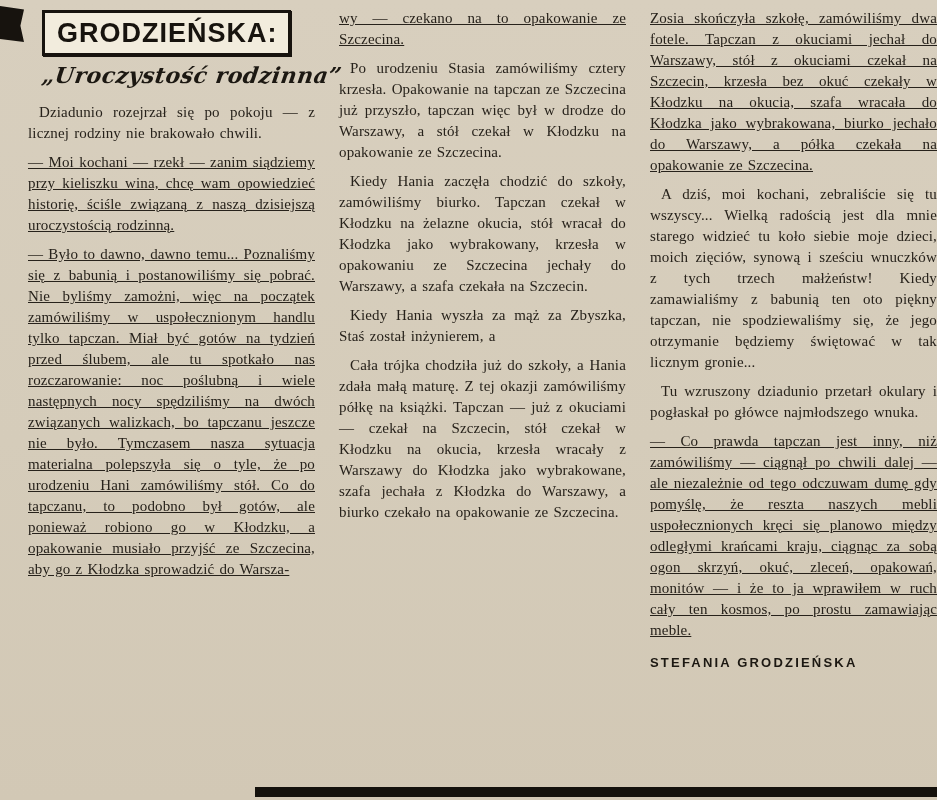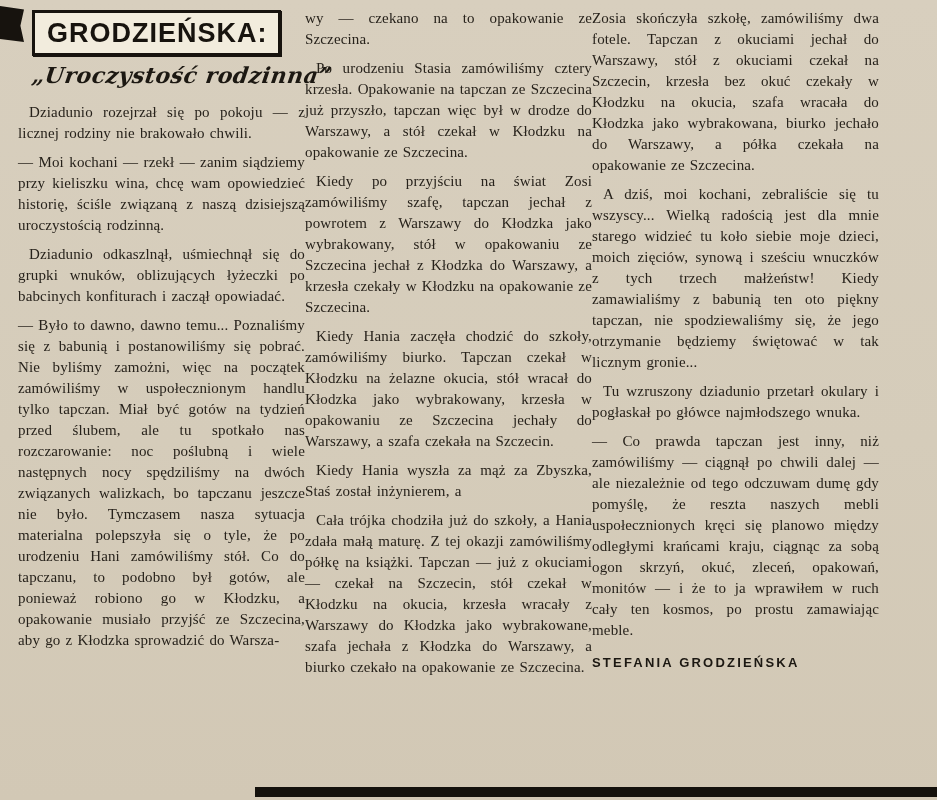--- a/index.html
+++ b/index.html
@@ -10,21 +10,22 @@
   }
   .page {
     position:relative;
     width:937px; height:800px;
     background:linear-gradient(180deg,#d8cfbe 0%, #d5ccba 55%, #d2c8b5 100%);
     overflow:hidden;
     color:#26211a;
   }
   .columns {
     display:flex;
-    padding:8px 16px 0 18px;
+    gap:24px;
+    padding:8px 16px 0 28px;
   }
   .col { width:287px; flex:0 0 287px; }
 
   
   .ink-mark {
     position:absolute; left:0; top:6px;
     width:24px; height:36px;
     background:#17130e;
     clip-path:polygon(0 0, 100% 10%, 85% 55%, 100% 100%, 0 92%);
   }
@@ -62,21 +63,21 @@
   p.body-par {
     font-size:15px;
     line-height:21px;
     text-align:justify;
     letter-spacing:0.15px;
     word-spacing:1.2px;
     color:#27221b;
     margin-bottom:8px;
     text-indent:11px;
   }
-  p.body-par.flush { text-indent:0; }
+  p.body-par.flush { text-indent:0;text-decoration:underline; }
 
   .signature {
     margin-top:14px;
     font-family:"Liberation Sans", sans-serif;
     font-weight:700;
     font-size:13px;
     letter-spacing:2.2px;
     color:#1c1812;
     white-space:nowrap;
   }
@@ -99,28 +100,26 @@
 
     <div class="col">
       <div class="header-block">
         <div class="name-box">
           <span class="name">GRODZIEŃSKA:</span>
         </div>
         <div class="script-title">„Uroczystość rodzinna”</div>
       </div>
       <p class="body-par">Dziadunio rozejrzał się po pokoju — z licznej rodziny nie brakowało chwili.</p>
       <p class="body-par flush">— Moi kochani — rzekł — zanim siądziemy przy kieliszku wina, chcę wam opowiedzieć historię, ściśle związaną z naszą dzisiejszą uroczystością rodzinną.</p>
-      <p class="body-par">Dziadunio odkaszlnął, uśmiechnął się do grupki wnuków, oblizujących łyżeczki po babcinych konfiturach i zaczął opowiadać.</p>
       <p class="body-par flush">— Było to dawno, dawno temu... Poznaliśmy się z babunią i postanowiliśmy się pobrać. Nie byliśmy zamożni, więc na początek zamówiliśmy w uspołecznionym handlu tylko tapczan. Miał być gotów na tydzień przed ślubem, ale tu spotkało nas rozczarowanie: noc poślubną i wiele następnych nocy spędziliśmy na dwóch związanych walizkach, bo tapczanu jeszcze nie było. Tymczasem nasza sytuacja materialna polepszyła się o tyle, że po urodzeniu Hani zamówiliśmy stół. Co do tapczanu, to podobno był gotów, ale ponieważ robiono go w Kłodzku, a opakowanie musiało przyjść ze Szczecina, aby go z Kłodzka sprowadzić do Warsza-</p>
     </div>
 
     <div class="col">
       <p class="body-par flush">wy — czekano na to opakowanie ze Szczecina.</p>
       <p class="body-par">Po urodzeniu Stasia zamówiliśmy cztery krzesła. Opakowanie na tapczan ze Szczecina już przyszło, tapczan więc był w drodze do Warszawy, a stół czekał w Kłodzku na opakowanie ze Szczecina.</p>
-      <p class="body-par">Kiedy po przyjściu na świat Zosi zamówiliśmy szafę, tapczan jechał z powrotem z Warszawy do Kłodzka jako wybrakowany, stół w opakowaniu ze Szczecina jechał z Kłodzka do Warszawy, a krzesła czekały w Kłodzku na opakowanie ze Szczecina.</p>
       <p class="body-par">Kiedy Hania zaczęła chodzić do szkoły, zamówiliśmy biurko. Tapczan czekał w Kłodzku na żelazne okucia, stół wracał do Kłodzka jako wybrakowany, krzesła w opakowaniu ze Szczecina jechały do Warszawy, a szafa czekała na Szczecin.</p>
       <p class="body-par">Kiedy Hania wyszła za mąż za Zbyszka, Staś został inżynierem, a</p>
       <p class="body-par">Cała trójka chodziła już do szkoły, a Hania zdała małą maturę. Z tej okazji zamówiliśmy półkę na książki. Tapczan — już z okuciami — czekał na Szczecin, stół czekał w Kłodzku na okucia, krzesła wracały z Warszawy do Kłodzka jako wybrakowane, szafa jechała z Kłodzka do Warszawy, a biurko czekało na opakowanie ze Szczecina.</p>
     </div>
 
     <div class="col">
       <p class="body-par flush">Zosia skończyła szkołę, zamówiliśmy dwa fotele. Tapczan z okuciami jechał do Warszawy, stół z okuciami czekał na Szczecin, krzesła bez okuć czekały w Kłodzku na okucia, szafa wracała do Kłodzka jako wybrakowana, biurko jechało do Warszawy, a półka czekała na opakowanie ze Szczecina.</p>
       <p class="body-par">A dziś, moi kochani, zebraliście się tu wszyscy... Wielką radością jest dla mnie starego widzieć tu koło siebie moje dzieci, moich zięciów, synową i sześciu wnuczków z tych trzech małżeństw! Kiedy zamawialiśmy z babunią ten oto piękny tapczan, nie spodziewaliśmy się, że jego otrzymanie będziemy świętować w tak licznym gronie...</p>
       <p class="body-par">Tu wzruszony dziadunio przetarł okulary i pogłaskał po główce najmłodszego wnuka.</p>
       <p class="body-par flush">— Co prawda tapczan jest inny, niż zamówiliśmy — ciągnął po chwili dalej — ale niezależnie od tego odczuwam dumę gdy pomyślę, że reszta naszych mebli uspołecznionych kręci się planowo między odległymi krańcami kraju, ciągnąc za sobą ogon skrzyń, okuć, zleceń, opakowań, monitów — i że to ja wprawiłem w ruch cały ten kosmos, po prostu zamawiając meble.</p>

